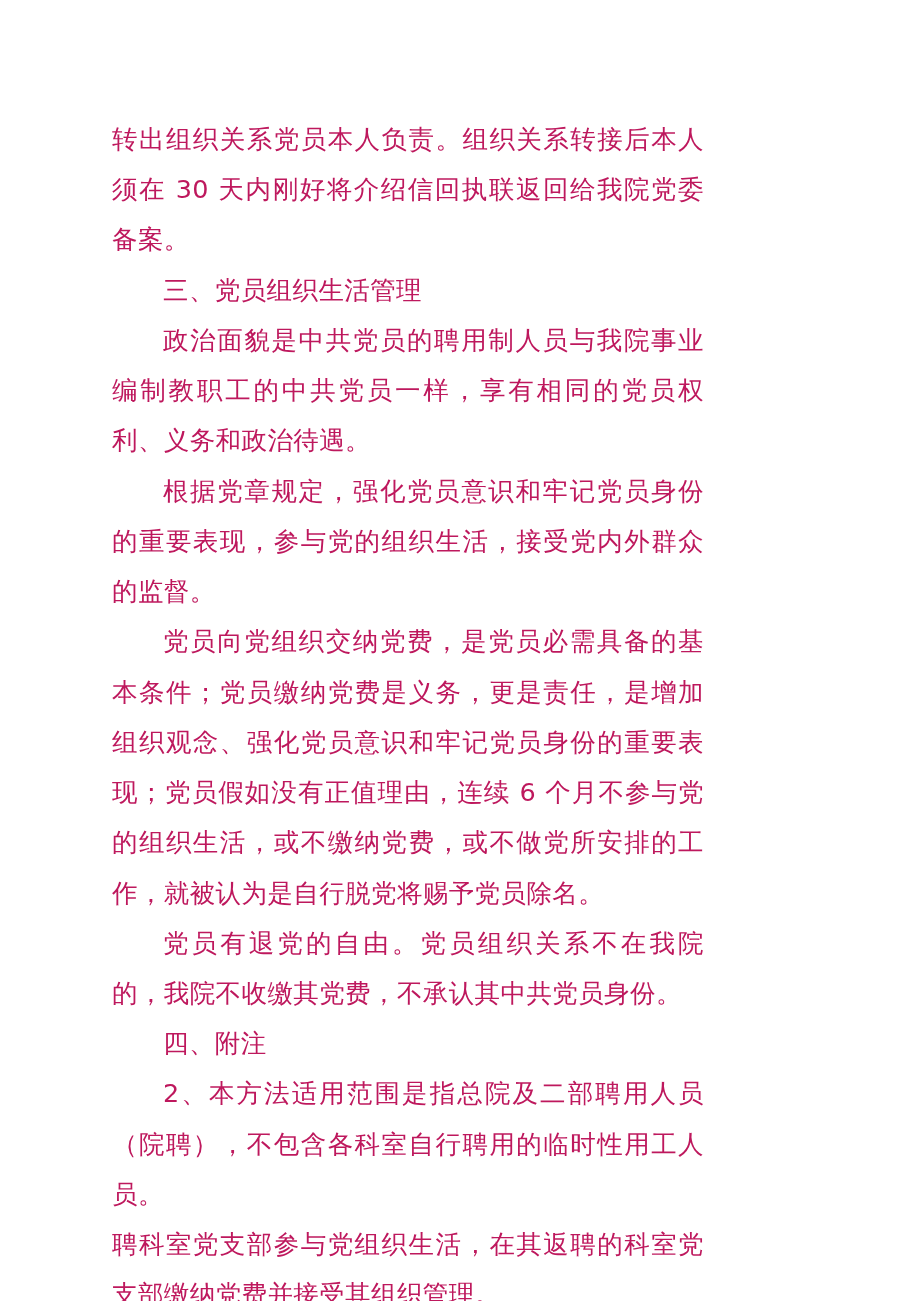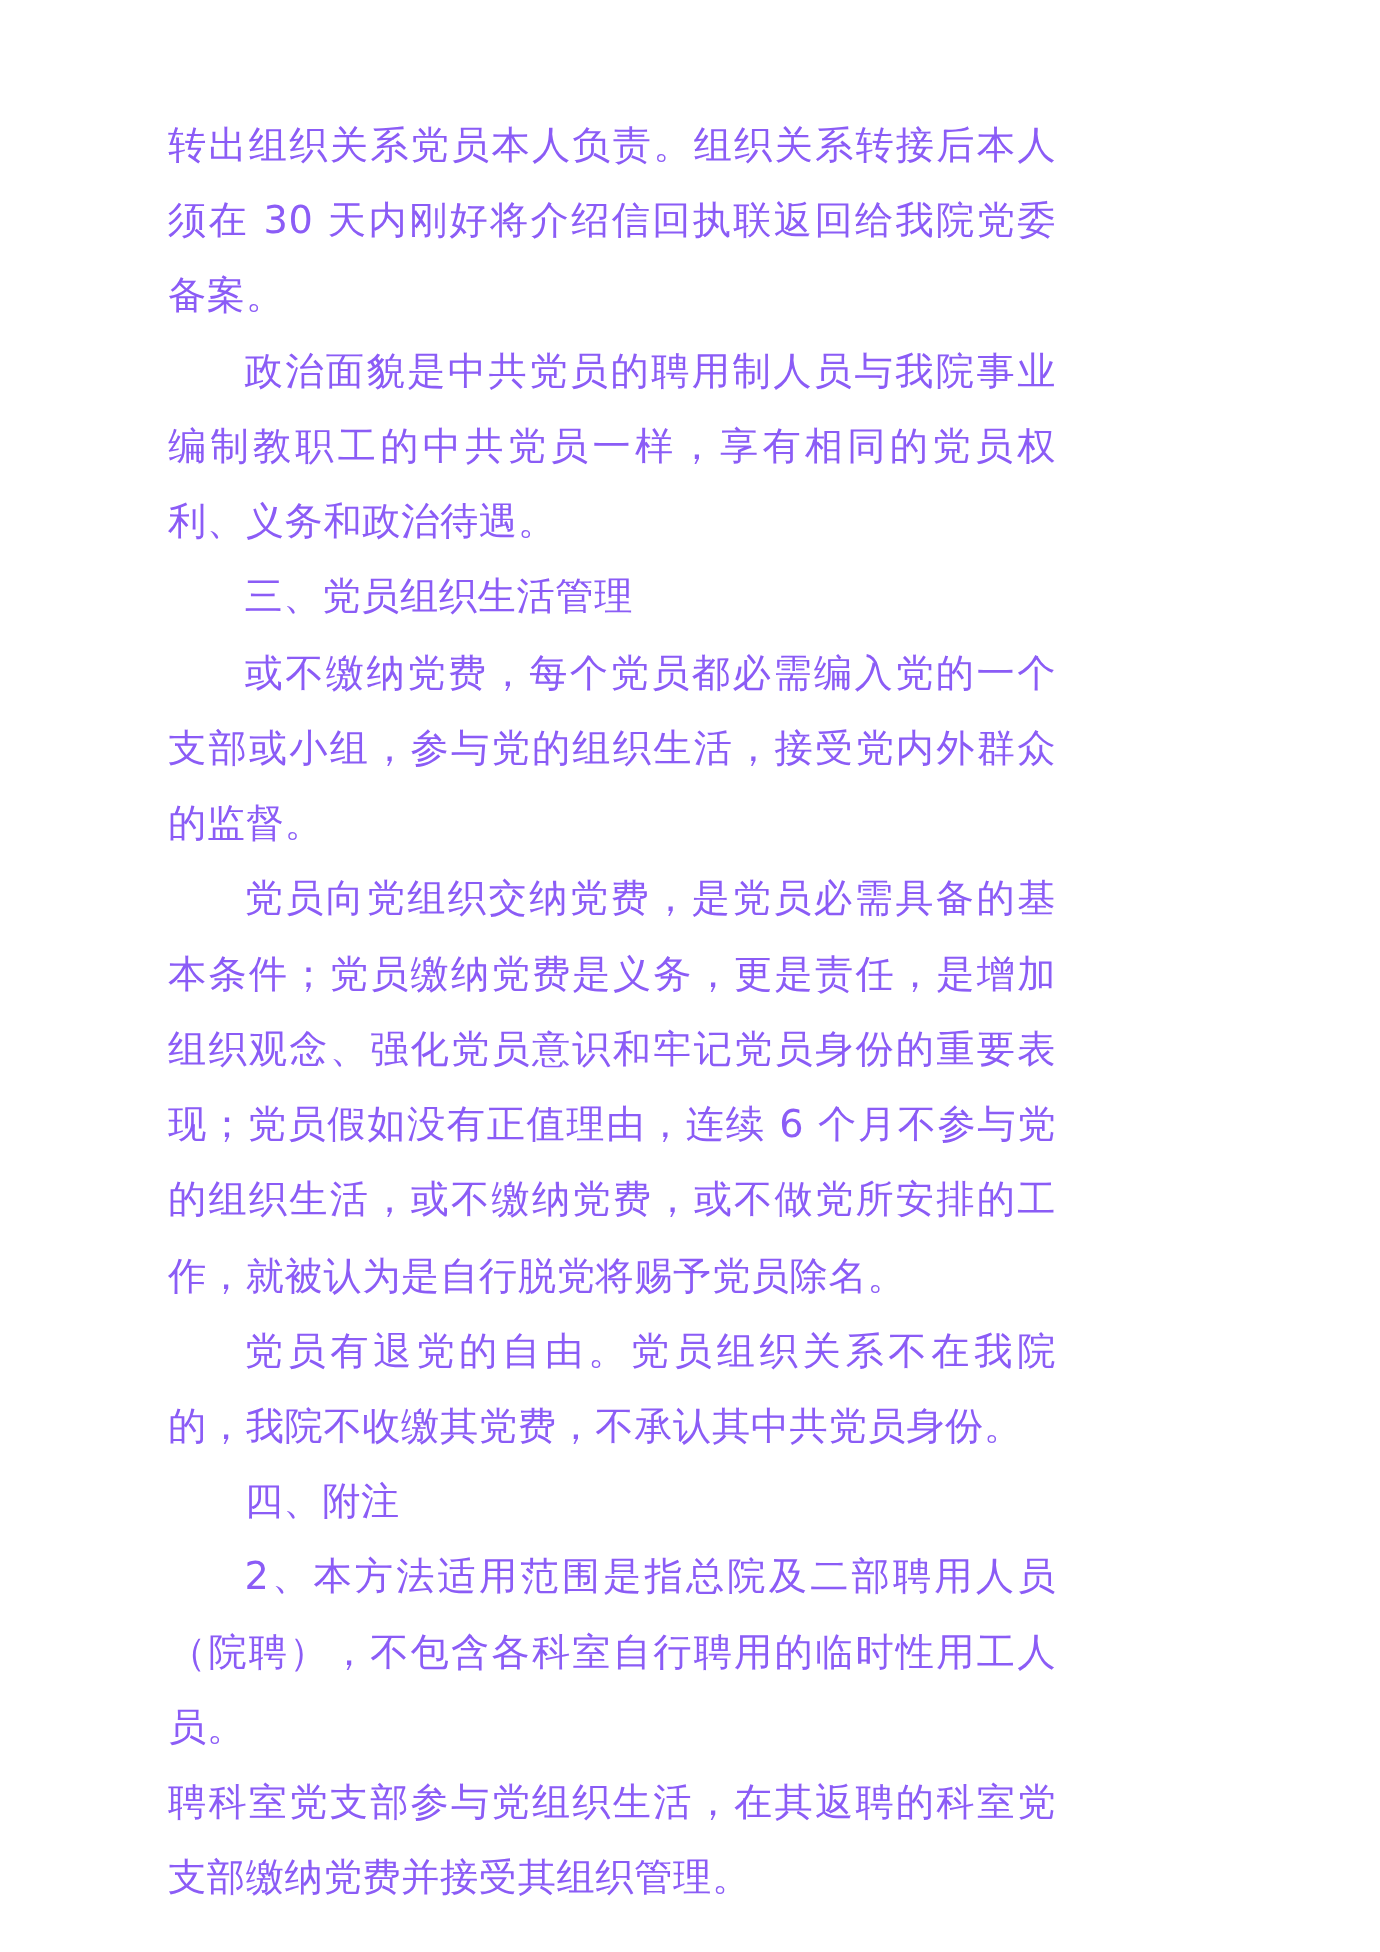--- a/index.html
+++ b/index.html
@@ -6,23 +6,23 @@
     margin: 0;
     padding: 0;
     background: #ffffff;
   }
   .page {
     position: relative;
     width: 812px;
     height: 1301px;
     background: #ffffff;
     box-sizing: border-box;
-    padding: 72px 108px 60px 112px;
+    padding: 114px 108px 60px 112px;
     font-family: "DejaVu Sans", "Liberation Sans", sans-serif;
-    color: #8b5cf6;
+    color: #be185d;
     overflow: hidden;
   }
   .doc-body {
     font-size: 25.5px;
     line-height: 1.97;
     letter-spacing: 0.4px;
     text-align: justify;
     text-justify: inter-ideograph;
   }
   .para {
@@ -33,22 +33,22 @@
   .para.no-indent {
     text-indent: 0;
   }
 </style>
 </head>
 <body>
 
 <div class="page">
   <div class="doc-body">
     <p class="para no-indent">转出组织关系党员本人负责。组织关系转接后本人须在 30 天内刚好将介绍信回执联返回给我院党委备案。</p>
+    <p class="para">三、党员组织生活管理</p>
     <p class="para">政治面貌是中共党员的聘用制人员与我院事业编制教职工的中共党员一样，享有相同的党员权利、义务和政治待遇。</p>
-    <p class="para">三、党员组织生活管理</p>
-    <p class="para">或不缴纳党费，每个党员都必需编入党的一个支部或小组，参与党的组织生活，接受党内外群众的监督。</p>
+    <p class="para">根据党章规定，强化党员意识和牢记党员身份的重要表现，参与党的组织生活，接受党内外群众的监督。</p>
     <p class="para">党员向党组织交纳党费，是党员必需具备的基本条件；党员缴纳党费是义务，更是责任，是增加组织观念、强化党员意识和牢记党员身份的重要表现；党员假如没有正值理由，连续 6 个月不参与党的组织生活，或不缴纳党费，或不做党所安排的工作，就被认为是自行脱党将赐予党员除名。</p>
     <p class="para">党员有退党的自由。党员组织关系不在我院的，我院不收缴其党费，不承认其中共党员身份。</p>
     <p class="para">四、附注</p>
     <p class="para">2、本方法适用范围是指总院及二部聘用人员（院聘），不包含各科室自行聘用的临时性用工人员。</p>
     <p class="para no-indent">聘科室党支部参与党组织生活，在其返聘的科室党支部缴纳党费并接受其组织管理。</p>
   </div>
 </div>
 
 </body></html>

